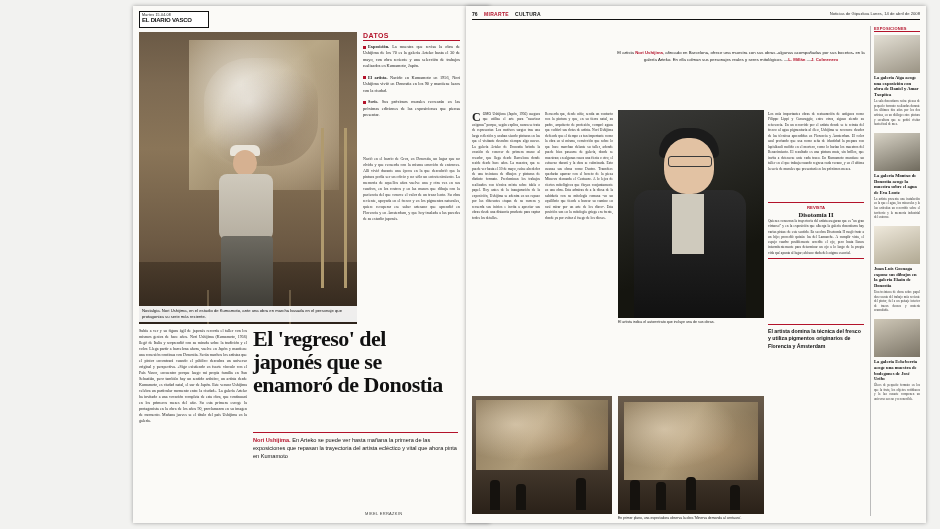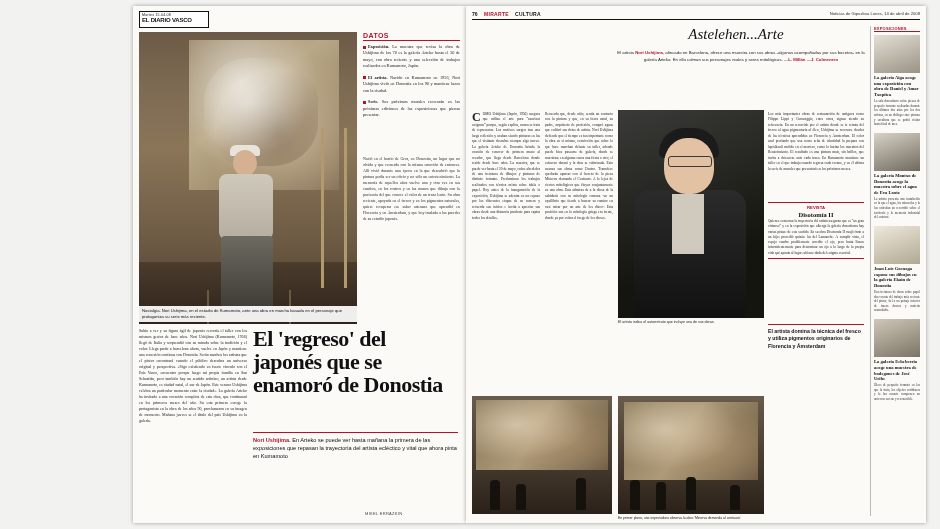--- a/index.html
+++ b/index.html
@@ -13,20 +13,21 @@
     position:relative;
     width:940px;height:529px;
     background:#f2f2f0;
   }
   
   .page-left{
     position:absolute;left:133px;top:6px;width:333px;height:517px;
     background:#fbfaf7;
     box-shadow:0 0 4px rgba(0,0,0,.35);
     overflow:hidden;
+    padding-left:24px;
   }
   .page-right{
     position:absolute;left:466px;top:6px;width:460px;height:517px;
     background:#fbfaf7;
     box-shadow:0 0 4px rgba(0,0,0,.35);
     overflow:hidden;
   }
   .masthead-left{
     position:absolute;left:6px;top:5px;width:70px;height:17px;
     border:1px solid #111;background:#fff;
@@ -351,21 +352,20 @@
 
   <div class="page-right">
 
     <div class="rp-head">
       <span class="folio">76</span>
       <span class="sect">MIRARTE</span>
       <span class="sect2">CULTURA</span>
       <span class="dateline">Noticias de Gipuzkoa  Lunes, 14 de abril de 2008</span>
     </div>
 
-    <div class="rp-title">Astelehen...Arte</div>
 
     <div class="rp-standfirst">El artista <span class="red">Nori Ushijima</span>, afincado en Barcelona, ofrece una muestra con sus obras -algunas acompañadas por sus bocetos- en la galería Arteko. En ella colman sus personajes reales y seres mitológicos. —<span class="red">L. Millán</span> —<span class="red">J. Colmenero</span></div>
 
 
     <div class="col" style="left:6px;top:106px;width:68px;height:266px;">
       <span class="drop">C</span><span>OMO Ushijima (Japón, 1956) asegura que utiliza el arte para “suavizar enigmas” porque, según explica, nunca se trata de representar. Los motivos surgen tras una larga reflexión y acaban siendo pinturas en las que el visitante descubre siempre algo nuevo. La galería Arteko de Donostia brinda la ocasión de conocer de primera mano al creador, que llega desde Barcelona donde reside desde hace años. La muestra, que se puede ver hasta el 30 de mayo, reúne alrededor de una treintena de dibujos y pinturas de distinto formato. Predominan los trabajos realizados con técnica mixta sobre tabla o papel. Hoy antes de la inauguración de la exposición, Ushijima se adentra en un repaso por las diferentes etapas de su carrera y recuerda sus inicios e invita a apreciar sus obras desde una distancia prudente para captar todos los detalles.</span>
     </div>
     <div class="col" style="left:79px;top:106px;width:68px;height:266px;">
       <span>Recuerda que, desde niño, sentía un contacto con la pintura y que, en su tierra natal, su padre, arquitecto de profesión, compró aguas que cultivó sus dotes de artista. Nori Ushijima defiende que el tiempo es tan importante como la obra en sí misma, convicción que sobre lo que hace marchan delante su taller, adonde puede bien pasearse de galería, donde se muestran; en algunas casos una fiesta o otro, el esfuerzo durará y la obra se culminada. Esto avanza sus obras como Dentro. Transfiere quedarán aparcar con el boceto de la pieza Minerva demanda el Centauro. A lo lejos de ciertos mitológicos que fluyen conjuntamente en una obra. Esta admiras de a la diosa de la sabiduría con su mitología romana -en un equilibrio que tiende a buscar su camino en casi mirar por un arte de los disco-. Esta posición son en la mitología griega era frente, donde ya por evitar el fuego de los dioses.</span>
     </div>

